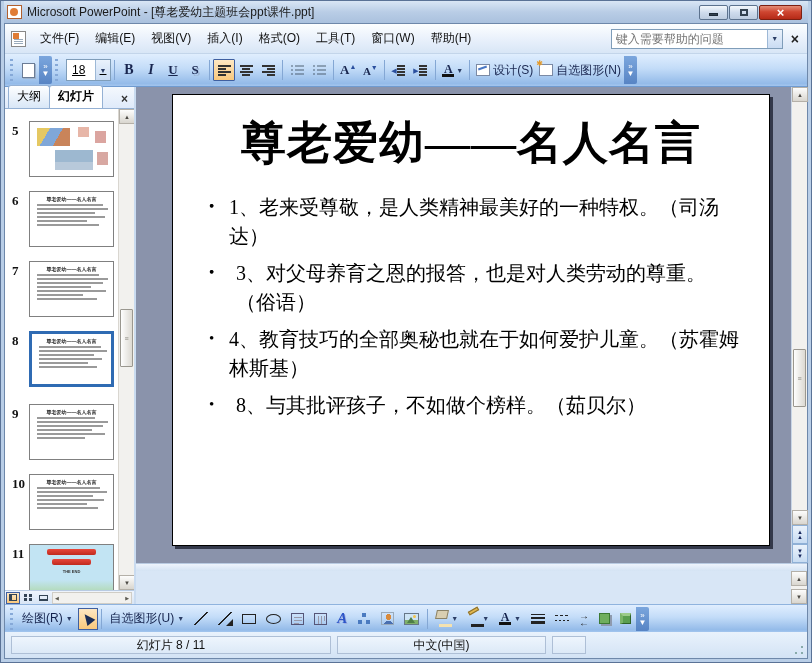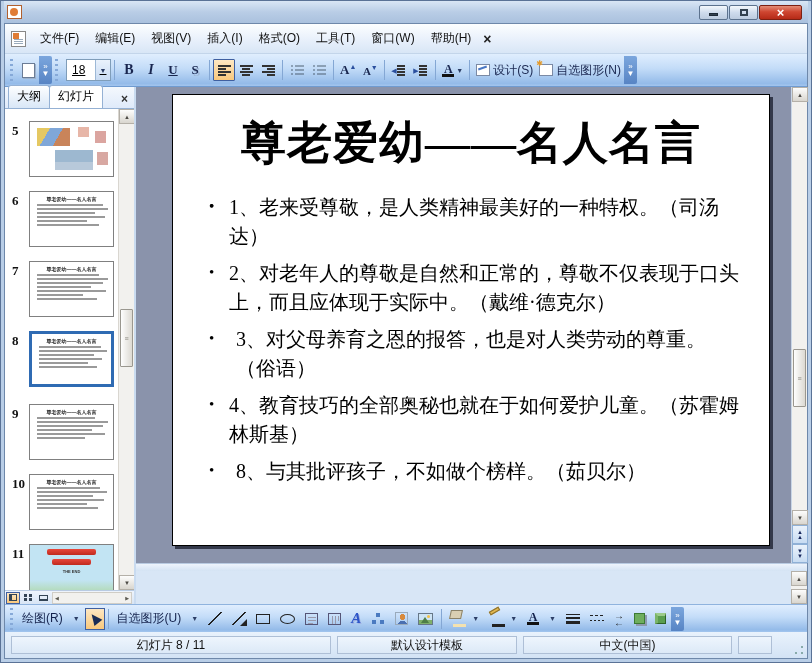--- a/index.html
+++ b/index.html
@@ -64,21 +64,21 @@
   .mini-ic.design::before{content:"";position:absolute;left:1px;top:2px;width:9px;height:2px;background:#4a78c4;transform:rotate(-20deg);}
   .mini-ic.newslide::before{content:"✱";position:absolute;left:-4px;top:-6px;font-size:8px;color:#e59b2c;}
 
   
   .content{flex:1;display:flex;min-height:0;background:#d8e6f6;}
 
   
   .leftpanel{width:131px;background:#fff;border-right:2px solid #c9dbf0;display:flex;flex-direction:column;}
   .tabsrow{height:22px;background:linear-gradient(#f4f8fd,#dfeafa);display:flex;align-items:flex-end;border-bottom:1px solid #95b1d4;padding-left:3px;}
   .tab{font-size:12px;padding:2px 8px 3px;border:1px solid #95b1d4;border-bottom:none;border-radius:3px 3px 0 0;background:linear-gradient(#fdfeff,#d9e7f7);margin-right:-1px;white-space:nowrap;}
-  .tab.active{background:#fff;font-weight:normal;position:relative;z-index:2;margin-top:43px;}
+  .tab.active{background:#fff;font-weight:bold;position:relative;z-index:2;margin-top:43px;}
   .tab-close{margin-left:auto;font-size:12px;font-weight:bold;color:#333;padding:0 6px 2px 0;}
   .thumbs{flex:1;position:relative;overflow:hidden;}
   .thumb{position:absolute;left:0;width:110px;}
   .thumb-num{position:absolute;left:7px;top:2px;font-family:"Liberation Serif","DejaVu Serif",serif;font-weight:bold;font-size:13px;color:#111;}
   .thumb-box{position:absolute;left:24px;top:0;width:85px;height:56px;background:#fff;border:1px solid #808080;overflow:hidden;}
   .thumb.selected .thumb-box{border:3px solid #2f6bb3;}
   .t-title{font-size:5px;font-weight:bold;text-align:center;margin-top:4px;color:#222;white-space:nowrap;overflow:hidden;}
   .ln{height:2px;background:#9a9a9a;margin:2px 5px 0 7px;}
   .blk{position:absolute;}
   .endthumb{position:absolute;inset:0;background:linear-gradient(#c2e4f3 65%,#a8d490);}
@@ -114,21 +114,21 @@
   .navbtn.prev{bottom:19px;}
   .navbtn.next{bottom:0;}
   .splitter{position:absolute;left:0;right:0;bottom:33px;height:8px;background:linear-gradient(#eef4fc,#d4e3f4);border-top:1px solid #b9cbe2;}
   .notes{position:absolute;left:1px;right:16px;bottom:0;height:33px;background:#fff;border:1px solid #7f8caa;padding:3px 5px;font-size:12px;color:#111;}
   .nscroll{position:absolute;right:0;bottom:0;width:16px;height:33px;background:#f2f1ee;}
   .nscroll .up{position:absolute;top:0;}
   .nscroll .down{position:absolute;bottom:0;}
 
   
   .drawbar{height:28px;background:linear-gradient(#e0eefe,#c3dcf8 45%,#94bbe9 92%,#a3c5ee);display:flex;align-items:center;border-top:1px solid #8fb3de;padding:0 2px;}
-  .dbtn{height:22px;display:flex;align-items:center;gap:10px;padding:0 4px;font-size:12px;color:#14224c;border:1px solid transparent;flex:0 0 auto;}
+  .dbtn{height:22px;display:flex;align-items:center;gap:3px;padding:0 4px;font-size:12px;color:#14224c;border:1px solid transparent;flex:0 0 auto;}
   .dbtn .dda{font-size:7px;color:#2c3e66;}
   .dbtn.active{background:linear-gradient(#fde7c3,#f9c87c);border:1px solid #3f5fa0;}
   .cursor-ic{width:0;height:0;border-left:5px solid transparent;border-right:5px solid transparent;border-bottom:11px solid #1a2c56;transform:rotate(-38deg);}
   .line-ic{width:14px;height:13px;background:linear-gradient(135deg,transparent 46%,#222 46% 55%,transparent 55%);}
   .arrow-ic{width:14px;height:13px;position:relative;background:linear-gradient(135deg,transparent 46%,#222 46% 55%,transparent 55%);}
   .arrow-ic::after{content:"";position:absolute;right:-1px;bottom:-1px;border-left:7px solid transparent;border-bottom:7px solid #222;}
   .rect-ic{width:14px;height:10px;border:1px solid #222;}
   .oval-ic{width:15px;height:10px;border:1px solid #222;border-radius:50%;}
   .tbox-ic{width:13px;height:12px;border:1px solid #557;background:linear-gradient(#99a 0 0) 2px 3px/8px 1px no-repeat,linear-gradient(#99a 0 0) 2px 6px/8px 1px no-repeat,linear-gradient(#99a 0 0) 2px 9px/5px 1px no-repeat;}
   .vtbox-ic{width:13px;height:12px;border:1px solid #557;background:linear-gradient(#99a 0 0) 3px 2px/1px 8px no-repeat,linear-gradient(#99a 0 0) 6px 2px/1px 8px no-repeat,linear-gradient(#99a 0 0) 9px 2px/1px 5px no-repeat;}
@@ -153,20 +153,21 @@
   .scell{height:18px;border:1px solid #aebfd6;background:linear-gradient(#eef5fd,#dcE9f7);display:flex;align-items:center;justify-content:center;font-size:12px;color:#111;margin-right:6px;}
   .grip-corner{position:absolute;right:2px;bottom:2px;width:12px;height:12px;background:radial-gradient(circle 1.5px at 9px 3px,#8aa 98%,transparent),radial-gradient(circle 1.5px at 9px 9px,#8aa 98%,transparent),radial-gradient(circle 1.5px at 3px 9px,#8aa 98%,transparent);}
 </style>
 </head>
 <body>
 
 <div class="window">
 
   <div class="titlebar">
     <span class="app-icon"></span>
+    <span class="title-text">Microsoft PowerPoint - [尊老爱幼主题班会ppt课件.ppt]</span>
     <div class="winbtns">
       <div class="wbtn">
           <span class="bar"></span>
         </div>
       <div class="wbtn">
           <span class="box"></span>
         </div>
       <div class="wbtn close">
           <span>×</span>
         </div>
@@ -178,20 +179,26 @@
     <div class="menubar">
       <span class="doc-icon"></span>
       <span class="menu-item">文件(F)</span>
       <span class="menu-item">编辑(E)</span>
       <span class="menu-item">视图(V)</span>
       <span class="menu-item">插入(I)</span>
       <span class="menu-item">格式(O)</span>
       <span class="menu-item">工具(T)</span>
       <span class="menu-item">窗口(W)</span>
       <span class="menu-item">帮助(H)</span>
+      <div class="help-search">
+        <input placeholder="键入需要帮助的问题" style="">
+        <div class="dd-arrow">
+            <span>▼</span>
+          </div>
+      </div>
       <span class="doc-close">×</span>
     </div>
 
     <div class="toolbar">
       <span class="grip"></span>
       <div class="tbtn">
           <span class="newdoc"></span>
         </div>
       <div class="chev">
           <span>»</span>
@@ -403,21 +410,21 @@
       </div>
 
       <div class="mainarea">
         <div class="workspace">
           <div class="slide">
             <div class="slide-title">尊老爱幼——名人名言</div>
             <div class="slide-body">
               <ul>
                 <li><span class="blt">•</span></li>
                 <li><span class="blt">•</span><span>1、老来受尊敬，是人类精神最美好的一种特权。（司汤达）</span></li>
-                <li><span class="blt">•</span><span>2、对老年人的尊敬是自然和正常的，尊敬不仅表现于口头上，而且应体现于实际中。（戴维·德克尔）</span></li>
+                <li><span class="blt">•</span></li>
                 <li style="padding-left:31px;"><span class="blt">•</span><span>3、对父母养育之恩的报答，也是对人类劳动的尊重。（俗语）</span></li>
                 <li><span class="blt">•</span><span>4、教育技巧的全部奥秘也就在于如何爱护儿童。（苏霍姆林斯基）</span></li>
                 <li style="padding-left:31px;"><span class="blt">•</span><span>8、与其批评孩子，不如做个榜样。（茹贝尔）</span></li>
               </ul>
             </div>
           </div>
         </div>
 
         <div class="vscroll">
           <div class="sbtn up">
@@ -535,20 +542,19 @@
           <span class="threed-ic"></span>
         </div>
       <div class="chev" style="height:24px;">
           <span>»</span>
           <span>▼</span>
         </div>
     </div>
 
     <div class="statusbar">
       <div class="scell" style="width:320px;">幻灯片 8 / 11</div>
-      <div class="scell" style="width:180px;">默认设计模板</div>
       <div class="scell" style="width:209px;">中文(中国)</div>
       <div class="scell" style="width:34px;"></div>
       <span class="grip-corner"></span>
     </div>
 
   </div>
 </div>
 
 </body></html>

